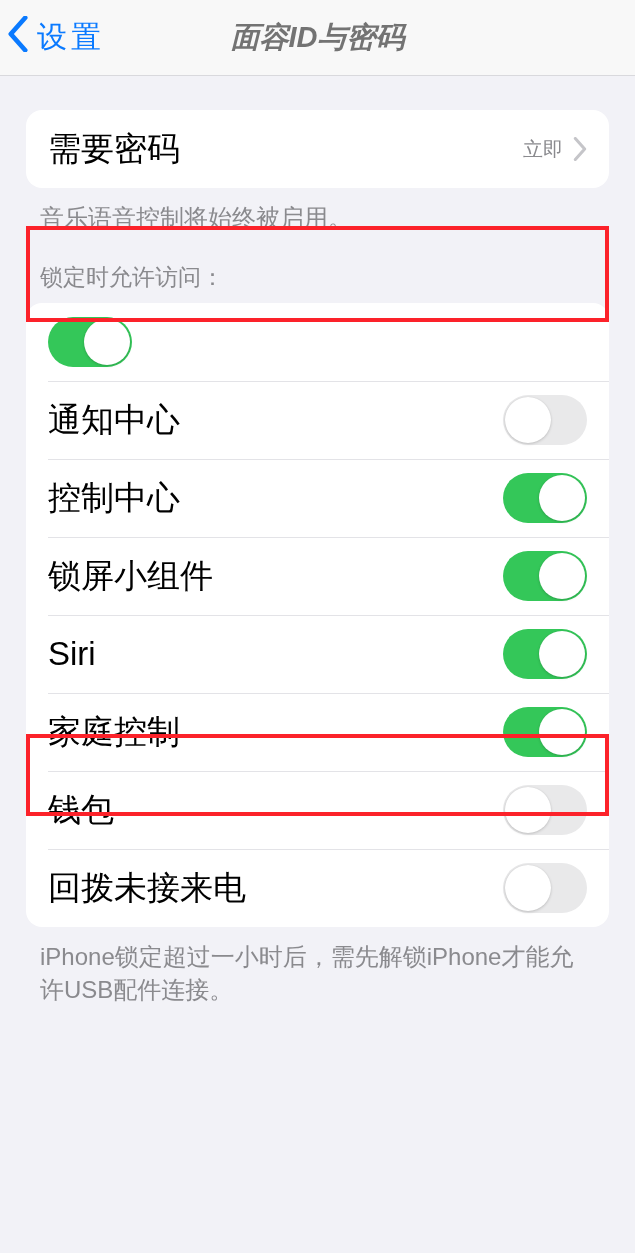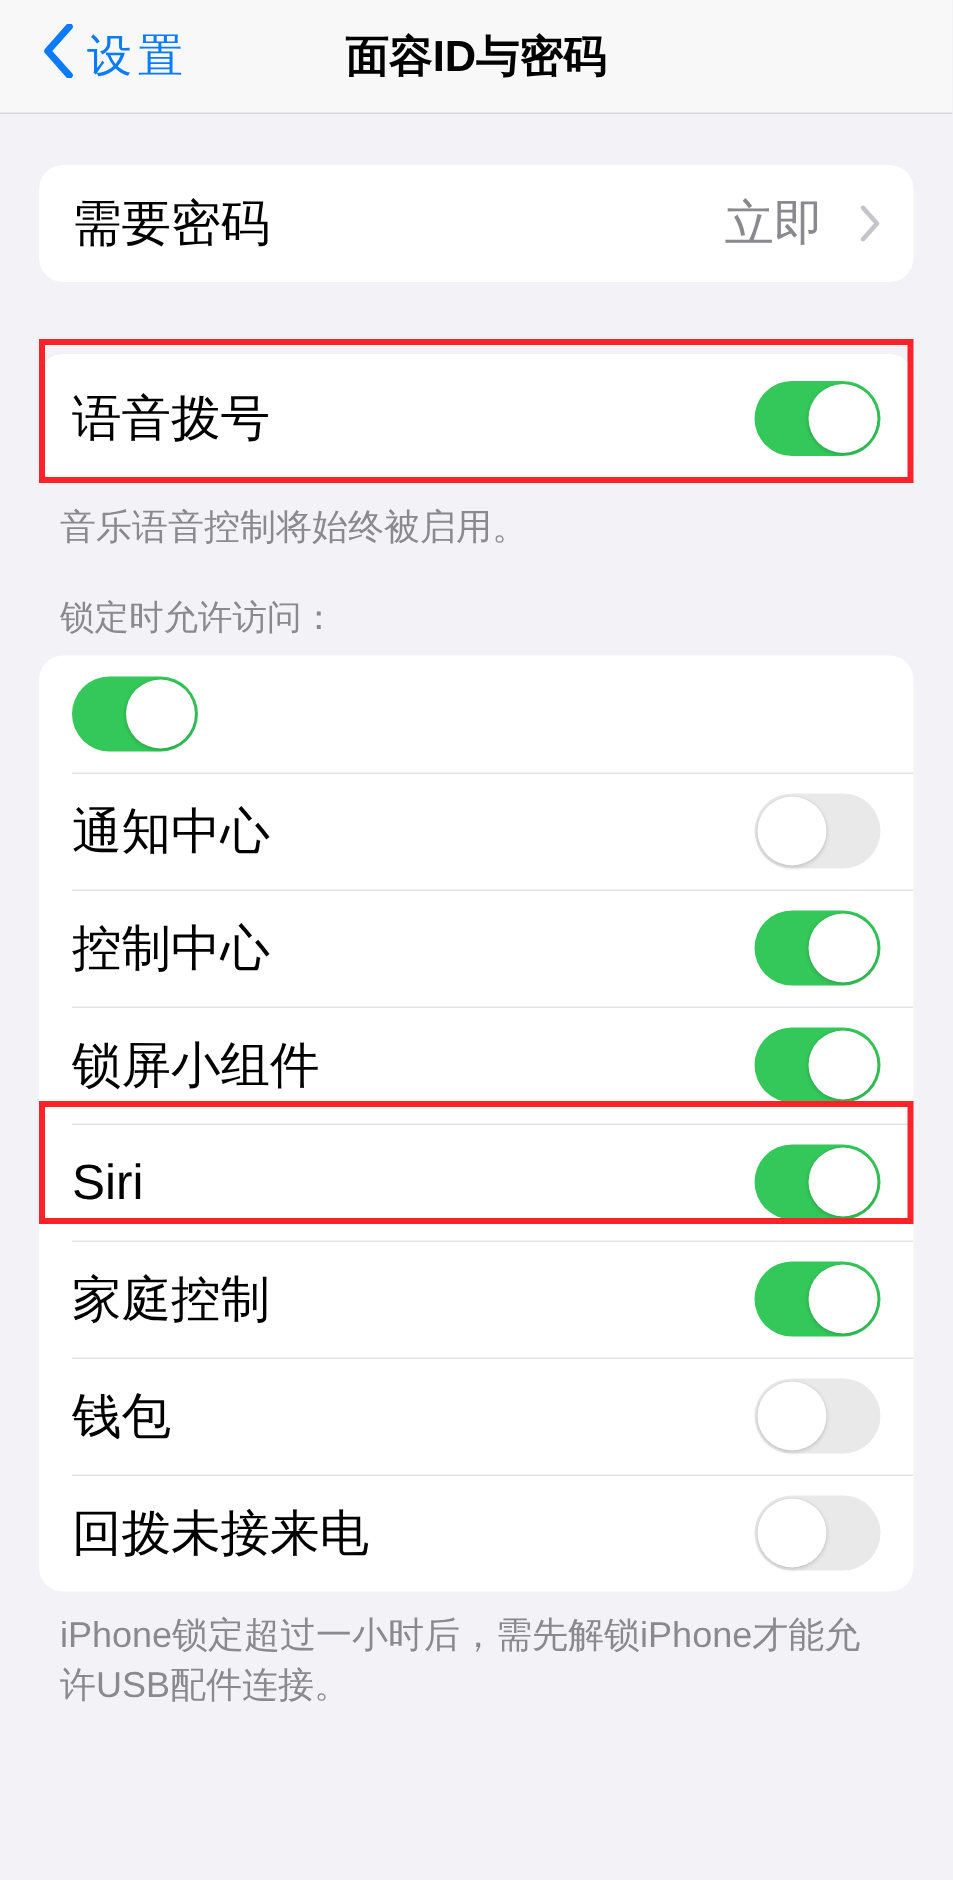--- a/index.html
+++ b/index.html
@@ -16,33 +16,34 @@
       border-bottom: 1px solid #d9d9dd;
       position: relative;
       display: flex;
       align-items: center;
     }
     .back {
       display: flex;
       align-items: center;
       color: #0a7aff;
       font-size: 30px;
-      padding-left: 28px;
+      padding-left: 7px;
       cursor: pointer;
     }
     .back svg { width: 22px; height: 36px; }
     .back-label { margin-left: 8px; letter-spacing: 4px; }
     .title {
       position: absolute;
       left: 0; right: 0;
       text-align: center;
       font-size: 29px;
       font-weight: 600;
-      color: #000000;
+      color: #737373;
       pointer-events: none;
+      font-style: italic;
     }
     .content { padding: 0; }
     .card {
       background: #fff;
       margin: 28px 26px 0 26px;
       border-radius: 16px;
       overflow: hidden;
     }
     .card.first { margin-top: 34px; }
     .row {
@@ -58,23 +59,23 @@
       top: 0; left: 22px; right: 0;
       height: 1px;
       background: #e3e3e7;
     }
     .row-label {
       font-size: 33px;
       color: #000;
       flex: 1;
     }
     .row-value {
-      font-size: 33px;
+      font-size: 20px;
       color: #8a8a8e;
-      margin-right: 24px;
+      margin-right: 10px;
     }
     .chevron {
       color: #c5c5c9;
     }
     .chevron svg { width: 14px; height: 24px; display: block; }
     .footer-text {
       font-size: 24px;
       color: #8a8a8e;
       margin: 14px 40px 0 40px;
       line-height: 1.35;
@@ -139,28 +140,20 @@
       <div class="row-label">需要密码</div>
       <div class="row-value">立即</div>
       <span class="chevron">
         <svg viewBox="0 0 12 20" fill="none" stroke="#c5c5c9" stroke-width="2.6" stroke-linecap="round" stroke-linejoin="round">
             <polyline points="2,1 10,10 2,19"></polyline>
           </svg>
       </span>
     </div>
   </div>
 
-  <div class="card" style="margin-top:48px;">
-    <div class="row" style="min-height:86px;">
-      <div class="row-label">语音拨号</div>
-      <div class="toggle on">
-          <div class="knob"></div>
-        </div>
-    </div>
-  </div>
   <div class="footer-text">音乐语音控制将始终被启用。</div>
 
   <div class="header-text">锁定时允许访问：</div>
 
   <div class="card group2" id="locked-card">
       <div class="row">
         <div class="toggle on">
           <div class="knob"></div>
         </div>
       </div>

